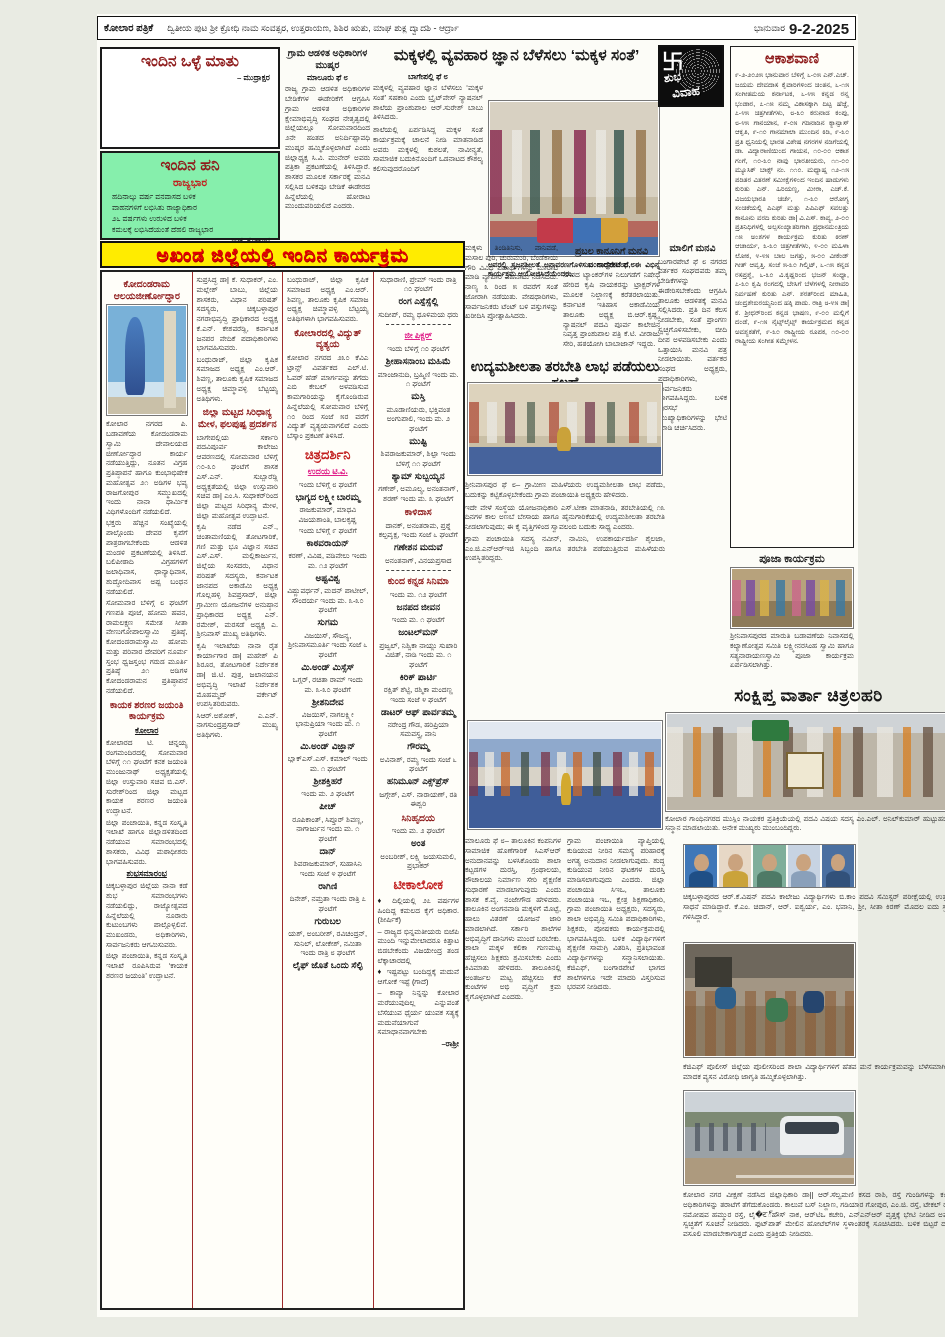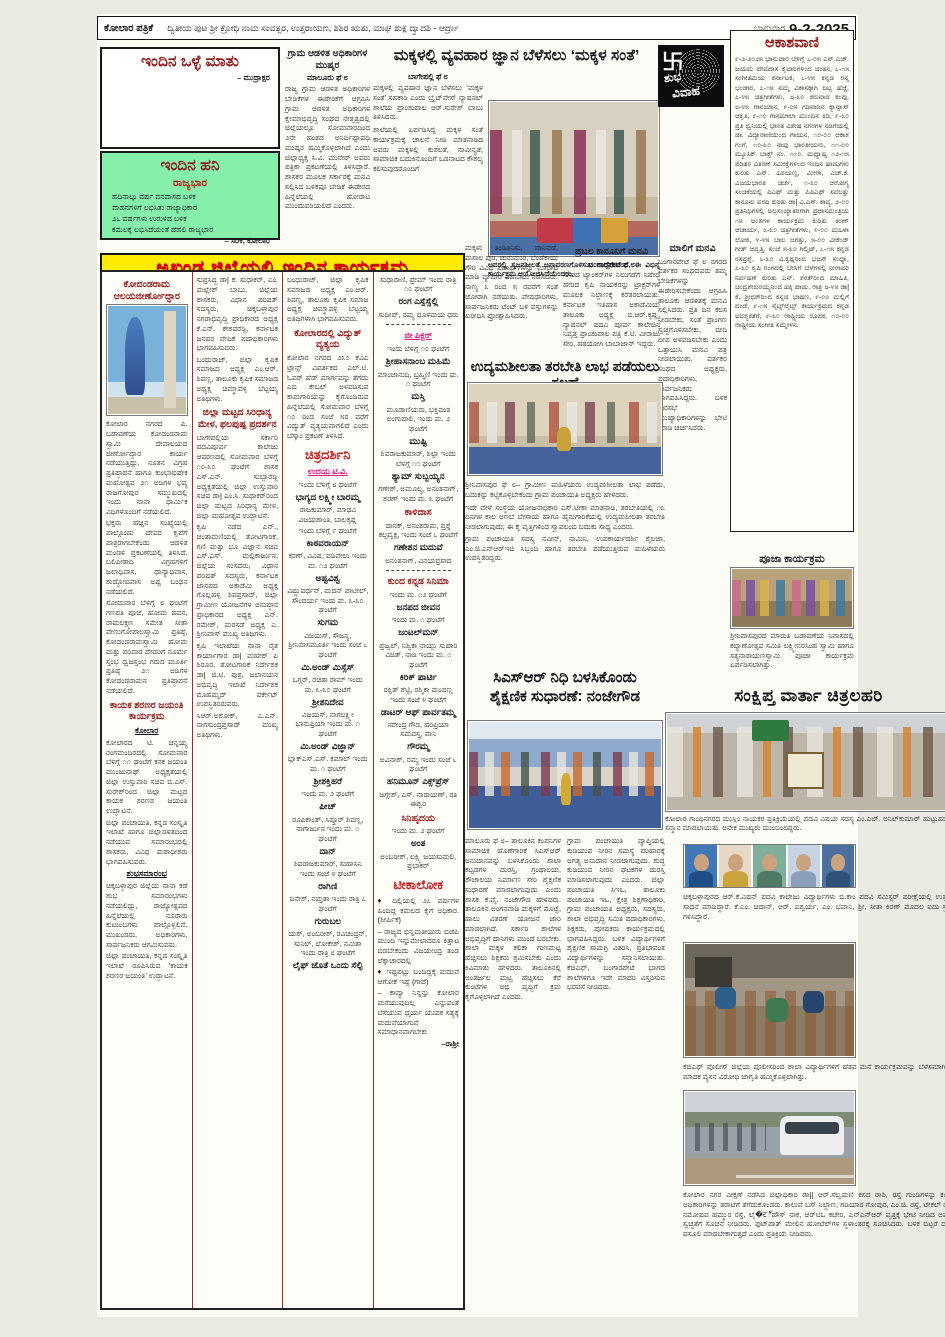--- a/index.html
+++ b/index.html
@@ -22,21 +22,21 @@
   
   .t7{font-size:7.4px;line-height:1.32;text-align:justify;}
   .cap{font-size:7.3px;line-height:1.3;text-align:justify;font-weight:bold;color:#222;}
   .dl{font-weight:bold;text-align:center;font-size:7.8px;margin-bottom:1px;}
   .hl1{font-weight:bold;font-size:15.5px;text-align:center;line-height:1.1;}
   .hl2{font-weight:bold;font-size:14px;text-align:center;line-height:1.15;color:#101010;}
   .hl3{font-weight:bold;font-size:15px;text-align:center;line-height:1.25;color:#101010;}
   .hl4{font-weight:bold;font-size:17px;text-align:center;color:#161616;letter-spacing:.5px;}
   .shead{font-weight:bold;font-size:9.3px;text-align:center;color:#222;line-height:1.25;margin-bottom:2px;}
   
-  #banner{left:3px;top:227px;width:365px;height:27px;background:#ffec00;border:2px solid #111;display:flex;align-items:center;justify-content:center;box-sizing:border-box;margin-top:12px;}
+  #banner{left:3px;top:227px;width:365px;height:27px;background:#ffec00;border:2px solid #111;display:flex;align-items:center;justify-content:center;box-sizing:border-box;}
   #banner span{color:#e30000;font-weight:bold;font-size:18.5px;letter-spacing:1px;text-shadow:.5px .5px 0 #a00;}
   
   #events{left:3px;top:256px;width:365px;height:1040px;border:2px solid #222;display:flex;box-sizing:border-box;background:#fffef9;}
   #events .col{flex:1;padding:3px 4px;overflow:hidden;}
   #events .col + .col{border-left:1px solid #9e2b2b;}
   .li{margin:0 0 1.5px;}
   .li.t{font-size:7.4px;line-height:1.32;text-align:justify;}
   .li.c{font-size:7.4px;line-height:1.28;text-align:center;}
   .li.b{font-size:8.8px;font-weight:bold;text-align:center;margin:2.5px 0;}
   .li.h{font-size:13px;font-weight:bold;color:#c21f1f;text-align:center;margin:6px 0 3px;}
@@ -49,21 +49,21 @@
   .ph{position:absolute;overflow:hidden;border:1px solid #777;box-sizing:border-box;}
   .phin{position:relative;width:100%;height:100%;border:1px solid #fff;box-sizing:border-box;}
   .band{position:absolute;left:0;right:0;}
   
   #wlogo{left:561px;top:31px;width:66px;height:62px;background:#0d0d0d;border:2px solid #111;box-sizing:border-box;position:absolute;}
   #wlogo .dots{position:absolute;right:2px;top:2px;width:44px;height:44px;border-radius:50%;background:repeating-radial-gradient(circle at 50% 50%, #888 0 .6px, #111 .6px 3px);}
   #wlogo .sw{position:absolute;left:3px;top:1px;color:#fff;font-size:20px;font-weight:bold;}
   #wlogo .l1{position:absolute;left:4px;top:24px;color:#fff;font-weight:bold;font-size:11px;transform:rotate(-8deg);text-shadow:1px 1px 0 #000;}
   #wlogo .l2{position:absolute;left:12px;top:38px;color:#fff;font-weight:bold;font-size:12px;transform:rotate(-6deg);text-shadow:1px 1px 0 #000;}
   
-  #akv{left:633px;top:16px;width:124px;height:502px;border:1.5px solid #222;box-sizing:border-box;padding:2px 4px;background:#fffef9;}
+  #akv{left:633px;top:32px;width:124px;height:502px;border:1.5px solid #222;box-sizing:border-box;padding:2px 4px;background:#fffef9;}
   #akv .ttl{font-size:14.5px;margin:1px 0 3px;}
   #akv .sch{font-size:6.9px;line-height:1.38;text-align:justify;}
   .pcell{flex:1;margin:0 1px;position:relative;}
   .phead{position:absolute;left:50%;top:22%;width:46%;height:40%;margin-left:-23%;border-radius:50% 50% 45% 45%;background:#caa37e;}
   .pbody{position:absolute;left:12%;bottom:0;width:76%;height:38%;border-radius:40% 40% 0 0;}
 </style>
 </head>
 <body>
 
 <div id="sheet">
@@ -261,24 +261,20 @@
       <div class="band" style="top:20%;height:46%;background:repeating-linear-gradient(90deg,#b0543f 0 10px,transparent 10px 18px,#e8e6df 18px 28px,transparent 28px 36px,#7a4454 36px 46px,transparent 46px 58px,#5d6b5a 58px 66px,transparent 66px 80px);opacity:.8;"></div>
       <div style="position:absolute;left:46%;bottom:26%;width:7%;height:26%;background:#caa23a;border-radius:40% 40% 20% 20%;"></div>
     </div>
   </div>
   <div class="abs" style="left:368px;top:466px;width:200px;height:186px;overflow:hidden;">
     <div class="t7">ಶ್ರೀನಿವಾಸಪುರ ಫೆ ೮– ಗ್ರಾಮೀಣ ಮಹಿಳೆಯರು ಉದ್ಯಮಶೀಲತಾ ಲಾಭ ಪಡೆದು, ಬದುಕನ್ನು ಕಟ್ಟಿಕೊಳ್ಳಬೇಕೆಂದು ಗ್ರಾಮ ಪಂಚಾಯಿತಿ ಅಧ್ಯಕ್ಷರು ಹೇಳಿದರು.</div>
     <div class="t7" style="margin-top:3px;">ಇದೇ ವೇಳೆ ಸಂಸ್ಥೆಯ ಯೋಜನಾಧಿಕಾರಿ ಎಸ್.ಟೀಕಾ ಮಾತನಾಡಿ, ತರಬೇತಿಯಲ್ಲಿ ೧೩ ದಿನಗಳ ಕಾಲ ಅಣಬೆ ಬೇಸಾಯ ಹಾಗೂ ಹೈನುಗಾರಿಕೆಯಲ್ಲಿ ಉದ್ಯಮಶೀಲತಾ ತರಬೇತಿ ನೀಡಲಾಗುವುದು; ಈ ಕೈ ವೃತ್ತಿಗಳಿಂದ ಸ್ವಾವಲಂಬಿ ಬದುಕು ಸಾಧ್ಯ ಎಂದರು.</div>
     <div class="t7" style="margin-top:2px;">ಗ್ರಾಮ ಪಂಚಾಯಿತಿ ಸದಸ್ಯ ನವೀನ್, ನಾಮಿನಿ, ಉಪಕಾರ್ಯದರ್ಶಿ ಶೈಲಜಾ, ಎಂ.ಜಿ.ಎನ್ಆರ್‌ಇಜಿ ಸಿಬ್ಬಂದಿ ಹಾಗೂ ತರಬೇತಿ ಪಡೆಯುತ್ತಿರುವ ಮಹಿಳೆಯರು ಉಪಸ್ಥಿತರಿದ್ದರು.</div>
   </div>
 
-  <div class="abs hl3" style="left:368px;top:654px;width:200px;">
-    <div>ಸಿಎಸ್ಆರ್ ನಿಧಿ ಬಳಸಿಕೊಂಡು</div>
-    <div>ಶೈಕ್ಷಣಿಕ ಸುಧಾರಣೆ: ನಂಜೇಗೌಡ</div>
-  </div>
   <div class="ph" style="left:370px;top:706px;width:196px;height:110px;">
     <div class="phin" style="background:linear-gradient(180deg,#e2e8f0 0 16%,#8fa9cc 16% 42%,#d8d3c8 42% 60%,#3f5d99 60% 100%);">
       <div class="band" style="top:28%;height:42%;background:repeating-linear-gradient(90deg,#7a3a4e 0 9px,transparent 9px 16px,#e8e6df 16px 25px,transparent 25px 32px,#c76a2e 32px 41px,transparent 41px 52px,#44524a 52px 60px,transparent 60px 72px);opacity:.8;"></div>
       <div style="position:absolute;left:48%;bottom:22%;width:5%;height:30%;background:#d3a92f;border-radius:40% 40% 20% 20%;"></div>
     </div>
   </div>
   <div class="abs t7" style="left:368px;top:822px;width:96px;height:474px;overflow:hidden;">ಮಾಲೂರು ಫೆ ೮– ತಾಲೂಕಿನ ಕಂಪನಿಗಳ ಸಾಮಾಜಿಕ ಹೊಣೆಗಾರಿಕೆ ಸಿಎಸ್ಆರ್ ಅನುದಾನವನ್ನು ಬಳಸಿಕೊಂಡು ಶಾಲಾ ಕಟ್ಟಡಗಳ ದುರಸ್ತಿ, ಗ್ರಂಥಾಲಯ, ಶೌಚಾಲಯ ನಿರ್ಮಾಣ ಸೇರಿ ಶೈಕ್ಷಣಿಕ ಸುಧಾರಣೆ ಮಾಡಲಾಗುವುದು ಎಂದು ಶಾಸಕ ಕೆ.ವೈ. ನಂಜೇಗೌಡ ಹೇಳಿದರು. ತಾಲೂಕಿನ ಅಂಗನವಾಡಿ ಮಕ್ಕಳಿಗೆ ಮೊಟ್ಟೆ, ಹಾಲು ವಿತರಣೆ ಯೋಜನೆ ಜಾರಿ ಮಾಡಲಾಗಿದೆ. ಸರ್ಕಾರಿ ಶಾಲೆಗಳ ಅಭಿವೃದ್ಧಿಗೆ ದಾನಿಗಳು ಮುಂದೆ ಬರಬೇಕು. ಶಾಲಾ ಮಕ್ಕಳ ಕಲಿಕಾ ಗುಣಮಟ್ಟ ಹೆಚ್ಚಿಸಲು ಶಿಕ್ಷಕರು ಶ್ರಮಿಸಬೇಕು ಎಂದು ಕಿವಿಮಾತು ಹೇಳಿದರು. ತಾಲೂಕಿನಲ್ಲಿ ಅಂತರ್ಜಲ ಮಟ್ಟ ಹೆಚ್ಚಿಸಲು ಕೆರೆ ಕುಂಟೆಗಳ ಅಭಿ ವೃದ್ಧಿಗೆ ಕ್ರಮ ಕೈಗೊಳ್ಳಲಾಗಿದೆ ಎಂದರು.</div>
   <div class="abs t7" style="left:470px;top:822px;width:98px;height:474px;overflow:hidden;">ಗ್ರಾಮ ಪಂಚಾಯಿತಿ ವ್ಯಾಪ್ತಿಯಲ್ಲಿ ಕುಡಿಯುವ ನೀರಿನ ಸಮಸ್ಯೆ ಪರಿಹಾರಕ್ಕೆ ಅಗತ್ಯ ಅನುದಾನ ನೀಡಲಾಗುವುದು. ಶುದ್ಧ ಕುಡಿಯುವ ನೀರಿನ ಘಟಕಗಳ ದುರಸ್ತಿ ಮಾಡಿಸಲಾಗುವುದು ಎಂದರು. ಜಿಲ್ಲಾ ಪಂಚಾಯಿತಿ ಸಿಇಒ, ತಾಲೂಕು ಪಂಚಾಯಿತಿ ಇಒ, ಕ್ಷೇತ್ರ ಶಿಕ್ಷಣಾಧಿಕಾರಿ, ಗ್ರಾಮ ಪಂಚಾಯಿತಿ ಅಧ್ಯಕ್ಷರು, ಸದಸ್ಯರು, ಶಾಲಾ ಅಭಿವೃದ್ಧಿ ಸಮಿತಿ ಪದಾಧಿಕಾರಿಗಳು, ಶಿಕ್ಷಕರು, ಪೋಷಕರು ಕಾರ್ಯಕ್ರಮದಲ್ಲಿ ಭಾಗವಹಿಸಿದ್ದರು. ಬಳಿಕ ವಿದ್ಯಾರ್ಥಿಗಳಿಗೆ ಶೈಕ್ಷಣಿಕ ಸಾಮಗ್ರಿ ವಿತರಿಸಿ, ಪ್ರತಿಭಾವಂತ ವಿದ್ಯಾರ್ಥಿಗಳನ್ನು ಸನ್ಮಾನಿಸಲಾಯಿತು. ಕೆಜಿಎಫ್, ಬಂಗಾರಪೇಟೆ ಭಾಗದ ಶಾಲೆಗಳಿಗೂ ಇದೇ ಮಾದರಿ ವಿಸ್ತರಿಸುವ ಭರವಸೆ ನೀಡಿದರು.</div>
 
   <div class="abs" style="left:633px;top:538px;width:124px;">

